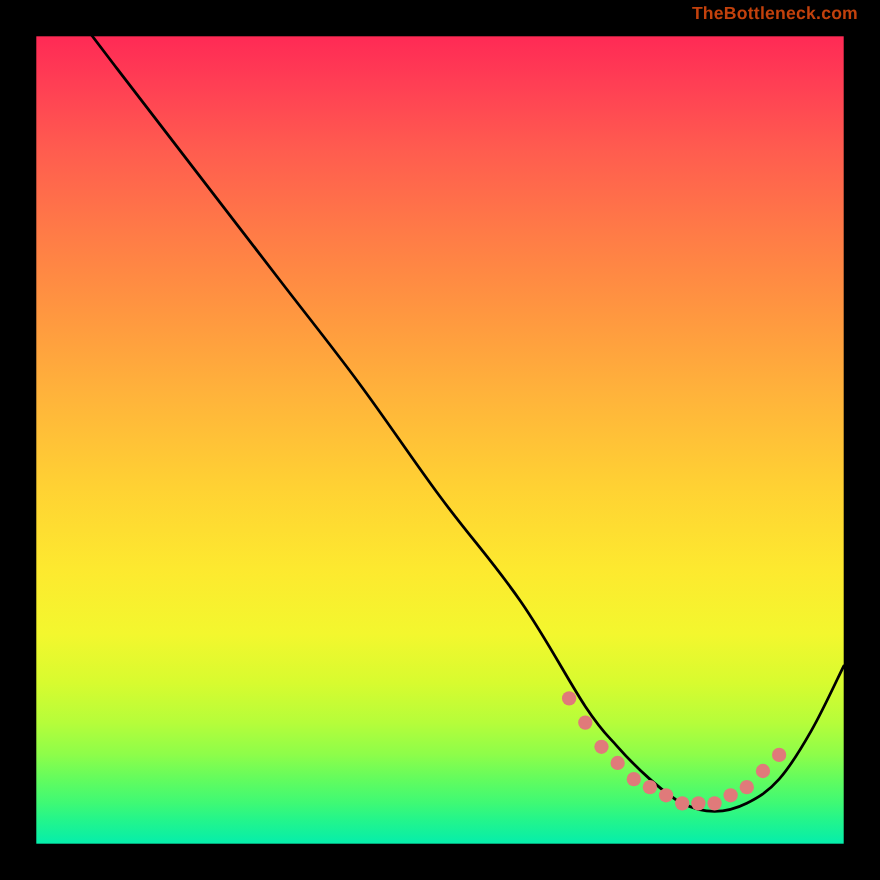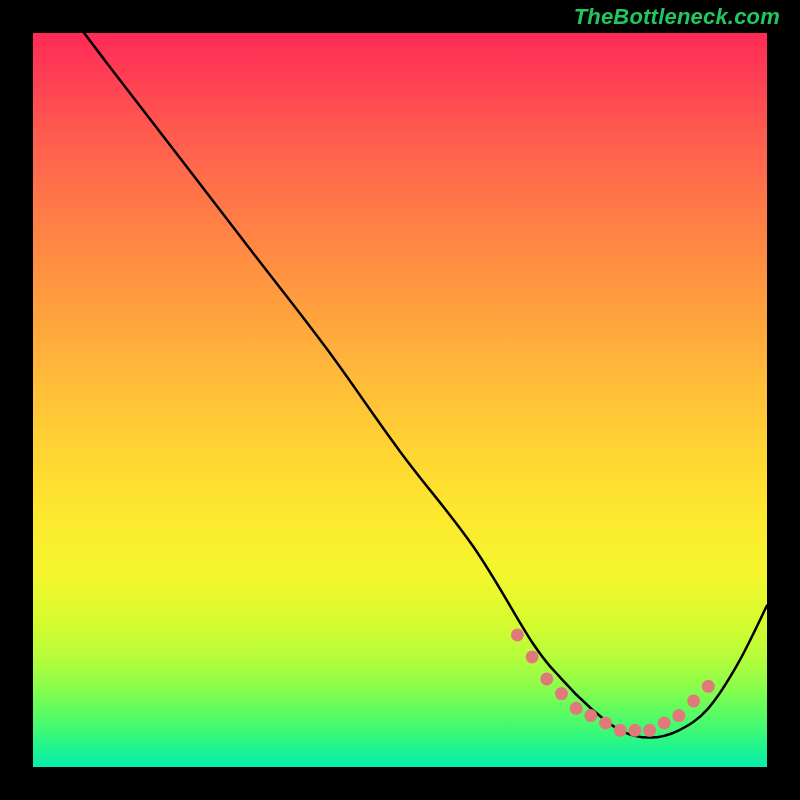--- a/index.html
+++ b/index.html
@@ -14,25 +14,24 @@
   .outer {
     position: relative;
     width: 800px;
     height: 800px;
     background: #000;
   }
   .watermark {
     position: absolute;
     top: 4px;
     right: 20px;
-    color: #22c55e;
-    font-size: 22px;
+    color: #c2410c;
+    font-size: 16px;
     font-weight: 600;
     letter-spacing: 0.2px;
-    font-style: italic;
   }
   .plot {
     position: absolute;
     left: 33px;
     top: 33px;
     width: 734px;
     height: 734px;
     
     background: linear-gradient(to bottom,
       #ff2a55 0%,

